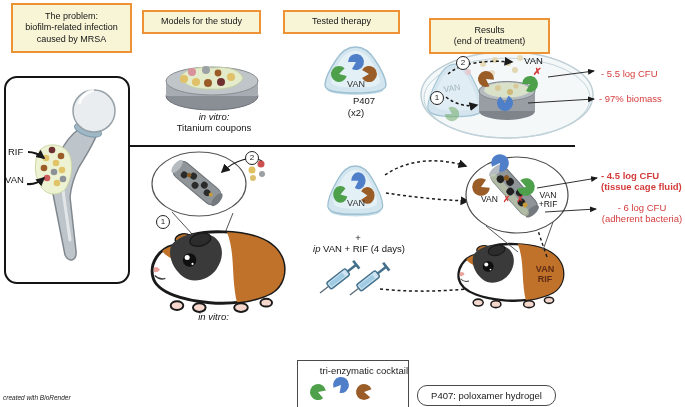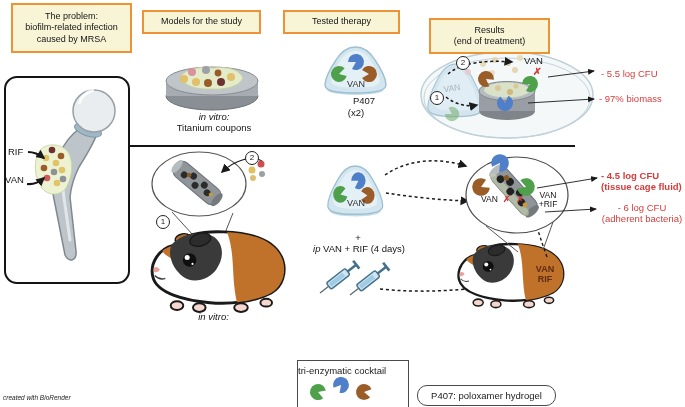--- a/index.html
+++ b/index.html
@@ -11,21 +11,21 @@
        display:flex;align-items:center;justify-content:center;text-align:center;
        font-size:9px;line-height:1.25;color:#141414;}
   .txt{position:absolute;z-index:3;font-size:9.5px;line-height:11px;color:#141414;}
   .ctr{text-align:center;}
   .preline{white-space:pre-line;}
   .it{font-style:italic;}
   .red{color:#d43c3c;}
   .numcirc{position:absolute;z-index:4;width:12px;height:12px;border:1.1px solid #222;
            border-radius:50%;background:#fff;font-size:8px;line-height:12px;text-align:center;}
   .lbox{position:absolute;z-index:3;border:1.2px solid #4a4a4a;background:transparent;
-        display:flex;align-items:center;justify-content:center;text-align:left;
+        display:flex;align-items:center;justify-content:center;text-align:right;
         font-size:9.5px;line-height:12px;}
   .small{font-size:8.5px;line-height:9px;}
   .xmark{color:#d43c3c;font-weight:bold;}
 </style>
 </head>
 <body>
 
 <div id="canvas">
 
   <div class="panel" style="left:4px;top:76px;width:122px;height:204px;"></div>

